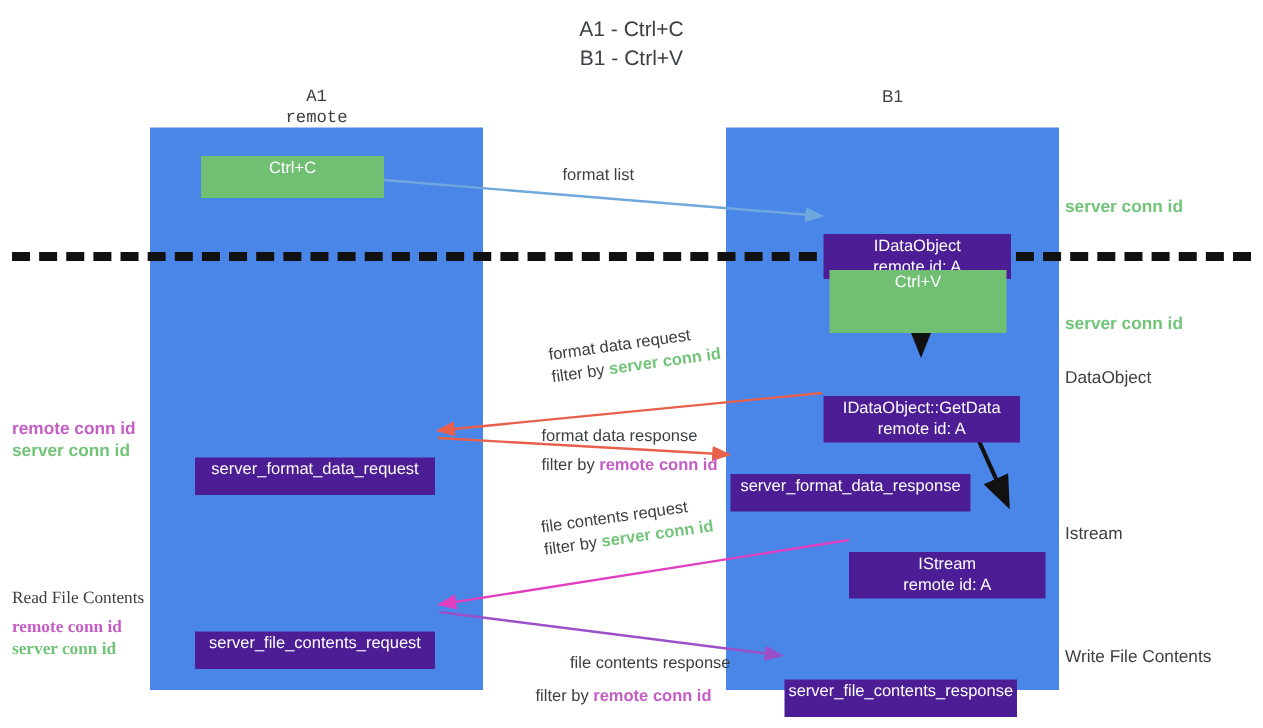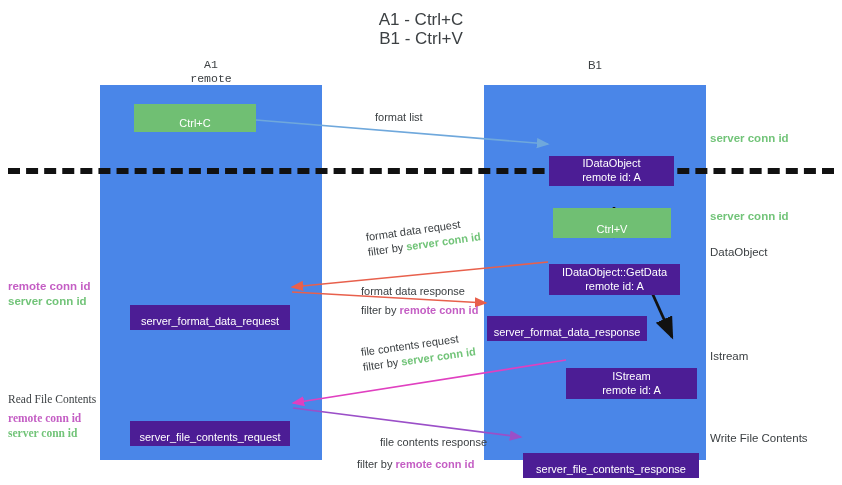--- a/index.html
+++ b/index.html
@@ -19,21 +19,21 @@
     width: 842px;
     height: 485px;
   }
   
   .title-block {
     position: absolute;
     left: 0;
     top: 10px;
     width: 842px;
     text-align: center;
-    font-size: 17px;
+    font-size: 14px;
     line-height: 19px;
     color: #3c4043;
   }
   
   .lane-header {
     position: absolute;
     text-align: center;
     font-size: 11.5px;
     line-height: 14px;
     color: #3c4043;
@@ -47,21 +47,21 @@
   }
   #lane-a1 { left: 100px; top: 85px; width: 222px; height: 375px; }
   #lane-b1 { left: 484px; top: 85px; width: 222px; height: 375px; }
   
   .node {
     position: absolute;
     box-sizing: border-box;
     display: flex;
     flex-direction: column;
     align-items: center;
-    justify-content: flex-end;
+    justify-content: flex-start;
     color: #ffffff;
     font-size: 11px;
     line-height: 13.5px;
     text-align: center;
     padding: 2px 4px;
   }
   .node.green { background: #6aa84f; background: #70bf73; }
   .node.orange { background: #4c1d95; margin-top: 28px; }
   .node .l2 { display: block; }
   
@@ -161,21 +161,21 @@
 
   <div class="node green" style="left:134px; top:104px; width:122px; height:28px;">
     <span>Ctrl+C</span>
   </div>
 
   <div class="node orange" style="left:549px; top:128px; width:125px; height:30px;">
     <span>IDataObject</span>
     <span class="l2">remote id: A</span>
   </div>
 
-  <div class="node green" style="left:553px; top:180px; width:118px; height:30px;margin-top:28px;">
+  <div class="node green" style="left:553px; top:180px; width:118px; height:42px;">
     <span>Ctrl+V</span>
   </div>
 
   <div class="node orange" style="left:549px; top:236px; width:131px; height:31px;">
     <span>IDataObject::GetData</span>
     <span class="l2">remote id: A</span>
   </div>
 
   <div class="node orange" style="left:566px; top:340px; width:131px; height:31px;">
     <span>IStream</span>
@@ -187,21 +187,21 @@
   </div>
 
   <div class="node orange" style="left:487px; top:288px; width:160px; height:25px;">
     <span>server_format_data_response</span>
   </div>
 
   <div class="node orange" style="left:130px; top:393px; width:160px; height:25px;">
     <span>server_file_contents_request</span>
   </div>
 
-  <div class="node orange" style="left:523px; top:425px; width:176px; height:25px;">
+  <div class="node orange" style="left:523px; top:425px; width:155px; height:25px;">
     <span>server_file_contents_response</span>
   </div>
 
   <div class="edge-label" style="left:375px; top:110px;">
     <span>format list</span>
   </div>
 
   <div class="edge-label rot-up" style="left:367px; top:230px;">
     <div>format data request</div>
     <div>

